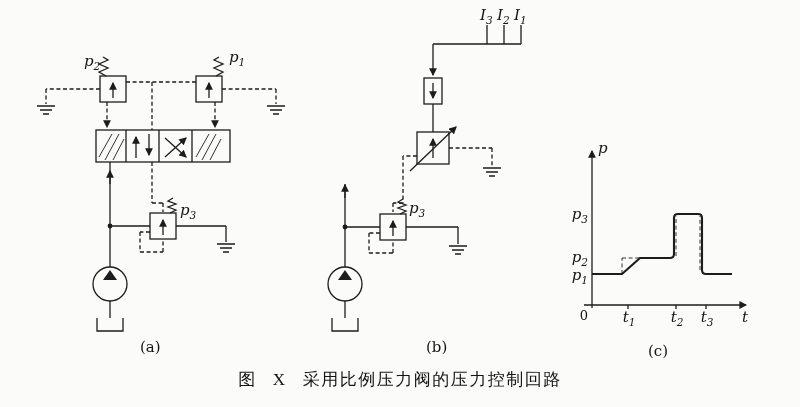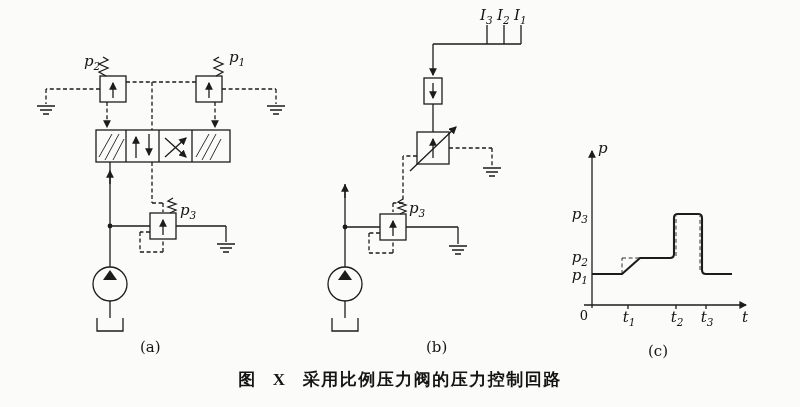--- a/index.html
+++ b/index.html
@@ -14,21 +14,21 @@
   .thick{ stroke-width:2.1; }
   .dash { stroke-dasharray:4 2.6; }
   .fillk{ fill:#1c1c1c; stroke:none; }
   text  { font-family:"DejaVu Serif", serif; fill:#141414; }
   .math { font-style:italic; font-size:15px; }
   .sub  { font-style:italic; font-size:10.5px; }
   .plab { font-size:15px; font-style:normal; }
   .orig { font-size:13px; font-style:normal; }
   .caption {
     position:absolute; left:0; right:0; top:368px;
-    text-align:center; font-weight:bold; font-size:17px;
+    text-align:center; font-weight:normal; font-size:17px;
     color:#141414; letter-spacing:1.5px;
     font-family:"Liberation Serif", serif;
   }
   .capnum { margin:0 16px; }
 </style>
 </head>
 <body>
 
 <div class="page">
 

